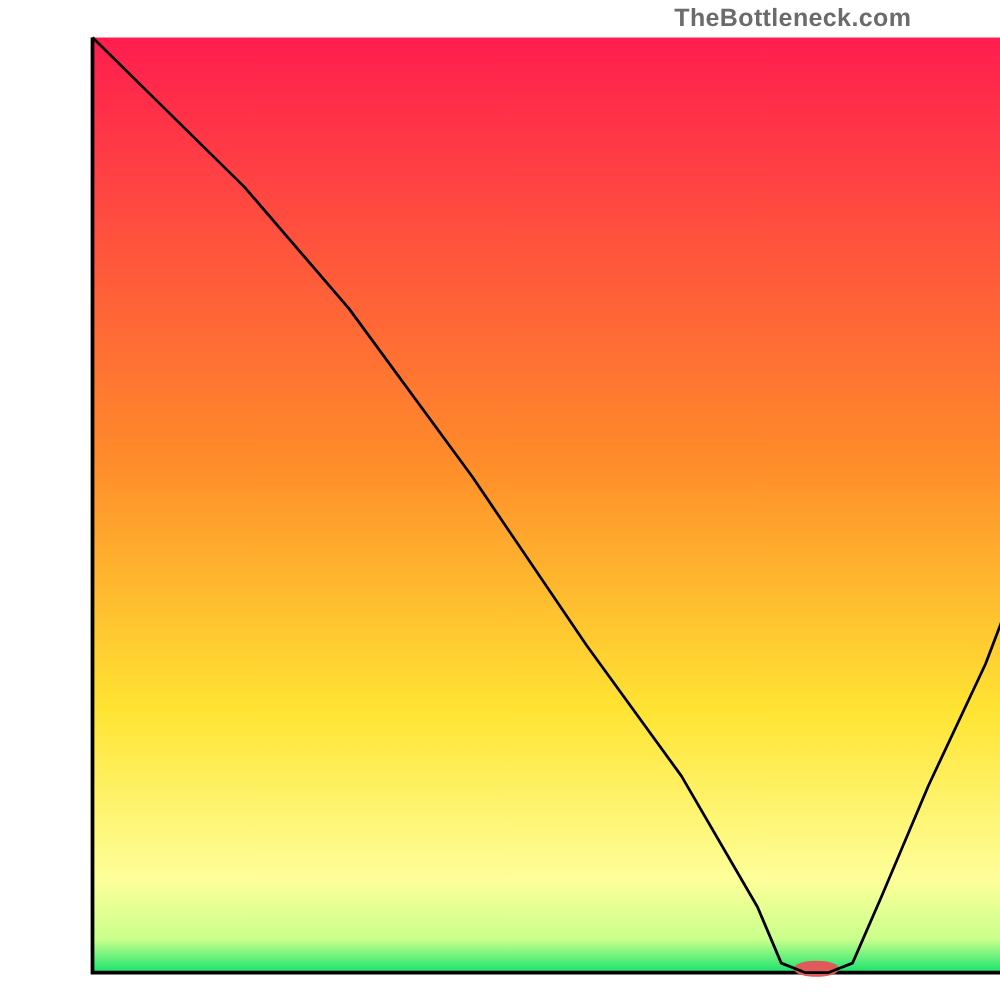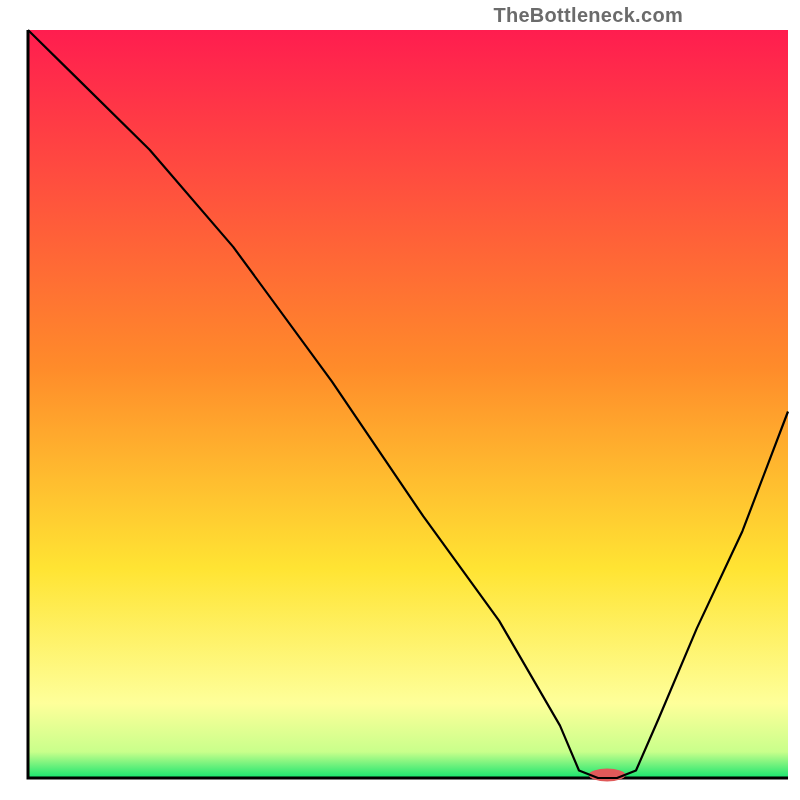--- a/index.html
+++ b/index.html
@@ -7,20 +7,21 @@
     padding: 0;
     width: 800px;
     height: 800px;
     background: #ffffff;
     overflow: hidden;
   }
   .wrap {
     position: relative;
     width: 693px;
     height: 800px;
+    margin-left: 46px;
   }
   .watermark {
     position: absolute;
     top: 4px;
     right: 10px;
     font-family: Arial, Helvetica, sans-serif;
     font-size: 20px;
     font-weight: bold;
     color: #6b6b6b;
     letter-spacing: 0.3px;

